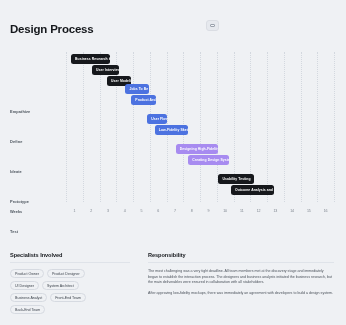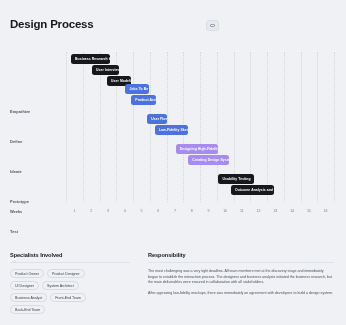--- a/index.html
+++ b/index.html
@@ -9,21 +9,21 @@
     font-family: "Liberation Sans", sans-serif;
     color: #1c1f23;
     overflow: hidden;
   }
   .page { position: relative; width: 346px; height: 325px; }
 
   
   .header {
     position: absolute; left: 10px; top: 18px;
     width: 326px; height: 22px;
-    display: flex; 
+    display: flex; align-items: center;
   }
   .page-title {
     font-size: 11.5px; font-weight: 700; letter-spacing: -0.2px;
     color: #15181c;
   }
   .header-btn {
     position: absolute; left: 196px; top: 2px;
     width: 13px; height: 11px;
     background: #e6e9ee;
     border: 1px solid #dadde3;

